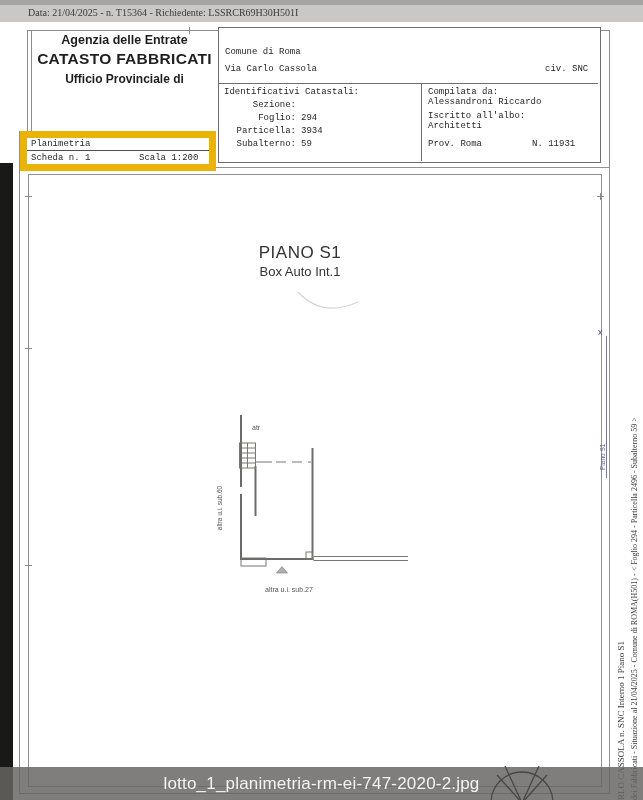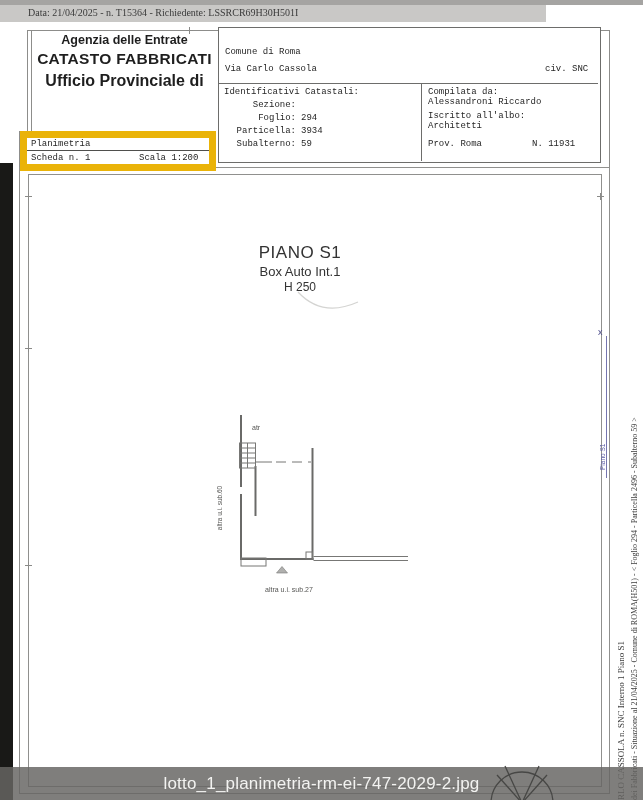--- a/index.html
+++ b/index.html
@@ -5,30 +5,30 @@
   html,body{margin:0;padding:0;}
   body{width:643px;height:800px;position:relative;background:#ffffff;
        font-family:"Liberation Sans",sans-serif;overflow:hidden;}
   .abs{position:absolute;}
   .mono{font-family:"Liberation Mono","DejaVu Sans Mono",monospace;font-size:9px;color:#262626;white-space:pre;}
   .serif{font-family:"Liberation Serif","DejaVu Serif",serif;}
   .lineH{position:absolute;background:#8d8d8b;height:1px;}
   .lineV{position:absolute;background:#8d8d8b;width:1px;}
   .frame{position:absolute;border:1px solid #90908e;background:transparent;}
   
-  #topstrip{left:0;top:0;width:546px;height:22px;background:#c9c8c6;}
+  #topstrip{left:0;top:0;width:643px;height:22px;background:#c9c8c6;}
   #topstrip .edge{left:0;top:0;width:643px;height:5px;background:#a5a4a2;position:absolute;}
   #topstrip .txt{position:absolute;left:28px;top:7px;font-size:10px;color:#3a3a3a;}
   
   #blackstrip{left:0;top:163px;width:13px;height:637px;background:#191917;}
   
   #agency{left:31px;top:33px;width:187px;text-align:center;color:#1e1e1e;}
   #agency .a1{font-size:12.5px;font-weight:bold;}
   #agency .a2{font-size:15.5px;font-weight:bold;letter-spacing:.3px;margin-top:3px;}
-  #agency .a3{font-size:16px;font-weight:bold;margin-top:4px;}
+  #agency .a3{font-size:12px;font-weight:bold;margin-top:4px;}
   #agency .a4{font-size:14px;font-weight:bold;margin-top:2px;}
   
   #planbox{left:20px;top:131px;width:182px;height:26px;border:7px solid #eab308;background:#fff;}
   #planbox .r1{height:11px;border-bottom:1px solid #4f4f4d;padding-left:4px;padding-top:1px;}
   #planbox .r2{position:relative;height:13px;}
   #planbox .scheda{position:absolute;left:4px;top:2px;}
   #planbox .scala{position:absolute;left:112px;top:2px;}
   
   #decl{left:218px;top:27px;width:381px;height:134px;border:1px solid #6d6d6b;background:#fff;}
   #decl .grayband{position:absolute;left:1px;top:1px;width:377px;height:13px;background:#b4b3b1;}
@@ -156,21 +156,20 @@
   <div class="c2 mono">Alessandroni Riccardo</div>
   <div class="c3 mono">Iscritto all'albo:</div>
   <div class="c4 mono">Architetti</div>
   <div class="c5 mono">Prov. Roma</div>
   <div class="c6 mono">N. 11931</div>
 </div>
 
 <div id="ptitle" class="abs">
   <div class="t1">PIANO S1</div>
   <div class="t2">Box Auto Int.1</div>
-  <div class="t3">H 250</div>
 </div>
 
 <svg class="abs" style="left:292px;top:286px;" width="80" height="34">
   <path d="M6,6 Q30,32 66,16" stroke="#d4d4d2" stroke-width="1.2" fill="none"></path>
 </svg>
 
 <svg class="abs" style="left:210px;top:408px;" width="205" height="200">
   <g stroke="#6a6a68" stroke-width="2" fill="none">
     <line x1="31" y1="7" x2="31" y2="79"></line>
     <line x1="31" y1="86" x2="31" y2="152"></line>
@@ -198,21 +197,21 @@
   <text x="55" y="184" font-size="7" fill="#555553" font-family="Liberation Sans, sans-serif">altra u.i. sub.27</text>
 </svg>
 
 <div class="vtext" style="left:630px;top:358px;height:442px;width:13px;">dei Fabbricati - Situazione al 21/04/2025 - Comune di ROMA(H501) - &lt; Foglio 294 - Particella 2496 - Subalterno 59 &gt;</div>
 <div class="vtext" style="left:616px;top:545px;height:255px;width:13px;font-size:9px;">RLO CASSOLA n. SNC Interno 1 Piano S1</div>
 <div id="blueline"></div>
 <div id="xmark">x</div>
 <div id="bluenote" style="left:599px;top:408px;height:62px;width:9px;">Piano S1</div>
 
 <div id="fbar" class="abs">
-  <div class="fname">lotto_1_planimetria-rm-ei-747-2029-2.jpg</div>
+  <div class="fname">lotto_1_planimetria-rm-ei-747-2020-2.jpg</div>
 </div>
 
 <svg id="compass" class="abs">
   <g stroke="#474745" stroke-width="1.3" fill="none">
     <circle cx="37" cy="41" r="31"></circle>
     <line x1="12" y1="13" x2="37" y2="41"></line>
     <line x1="20" y1="4" x2="37" y2="41"></line>
     <line x1="62" y1="13" x2="37" y2="41"></line>
     <line x1="54" y1="4" x2="37" y2="41"></line>
   </g>

